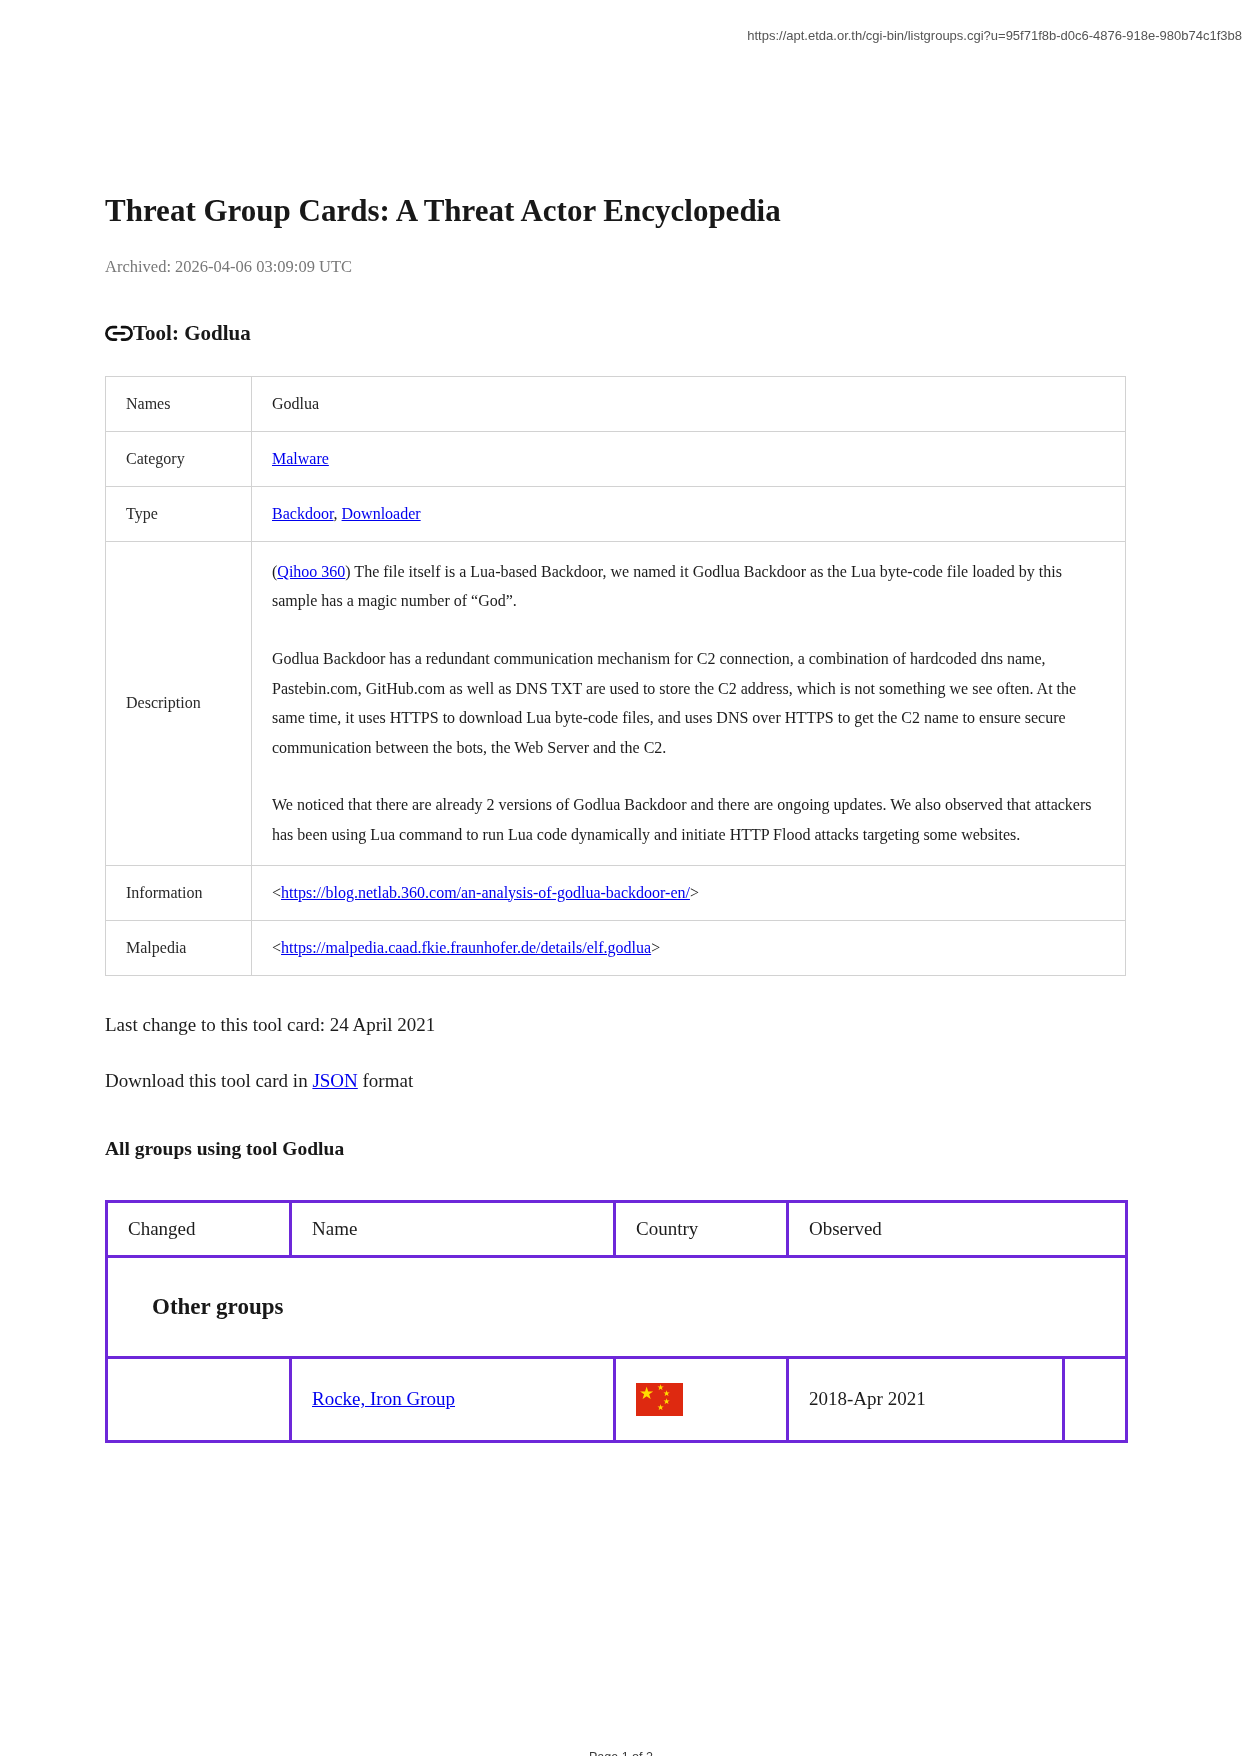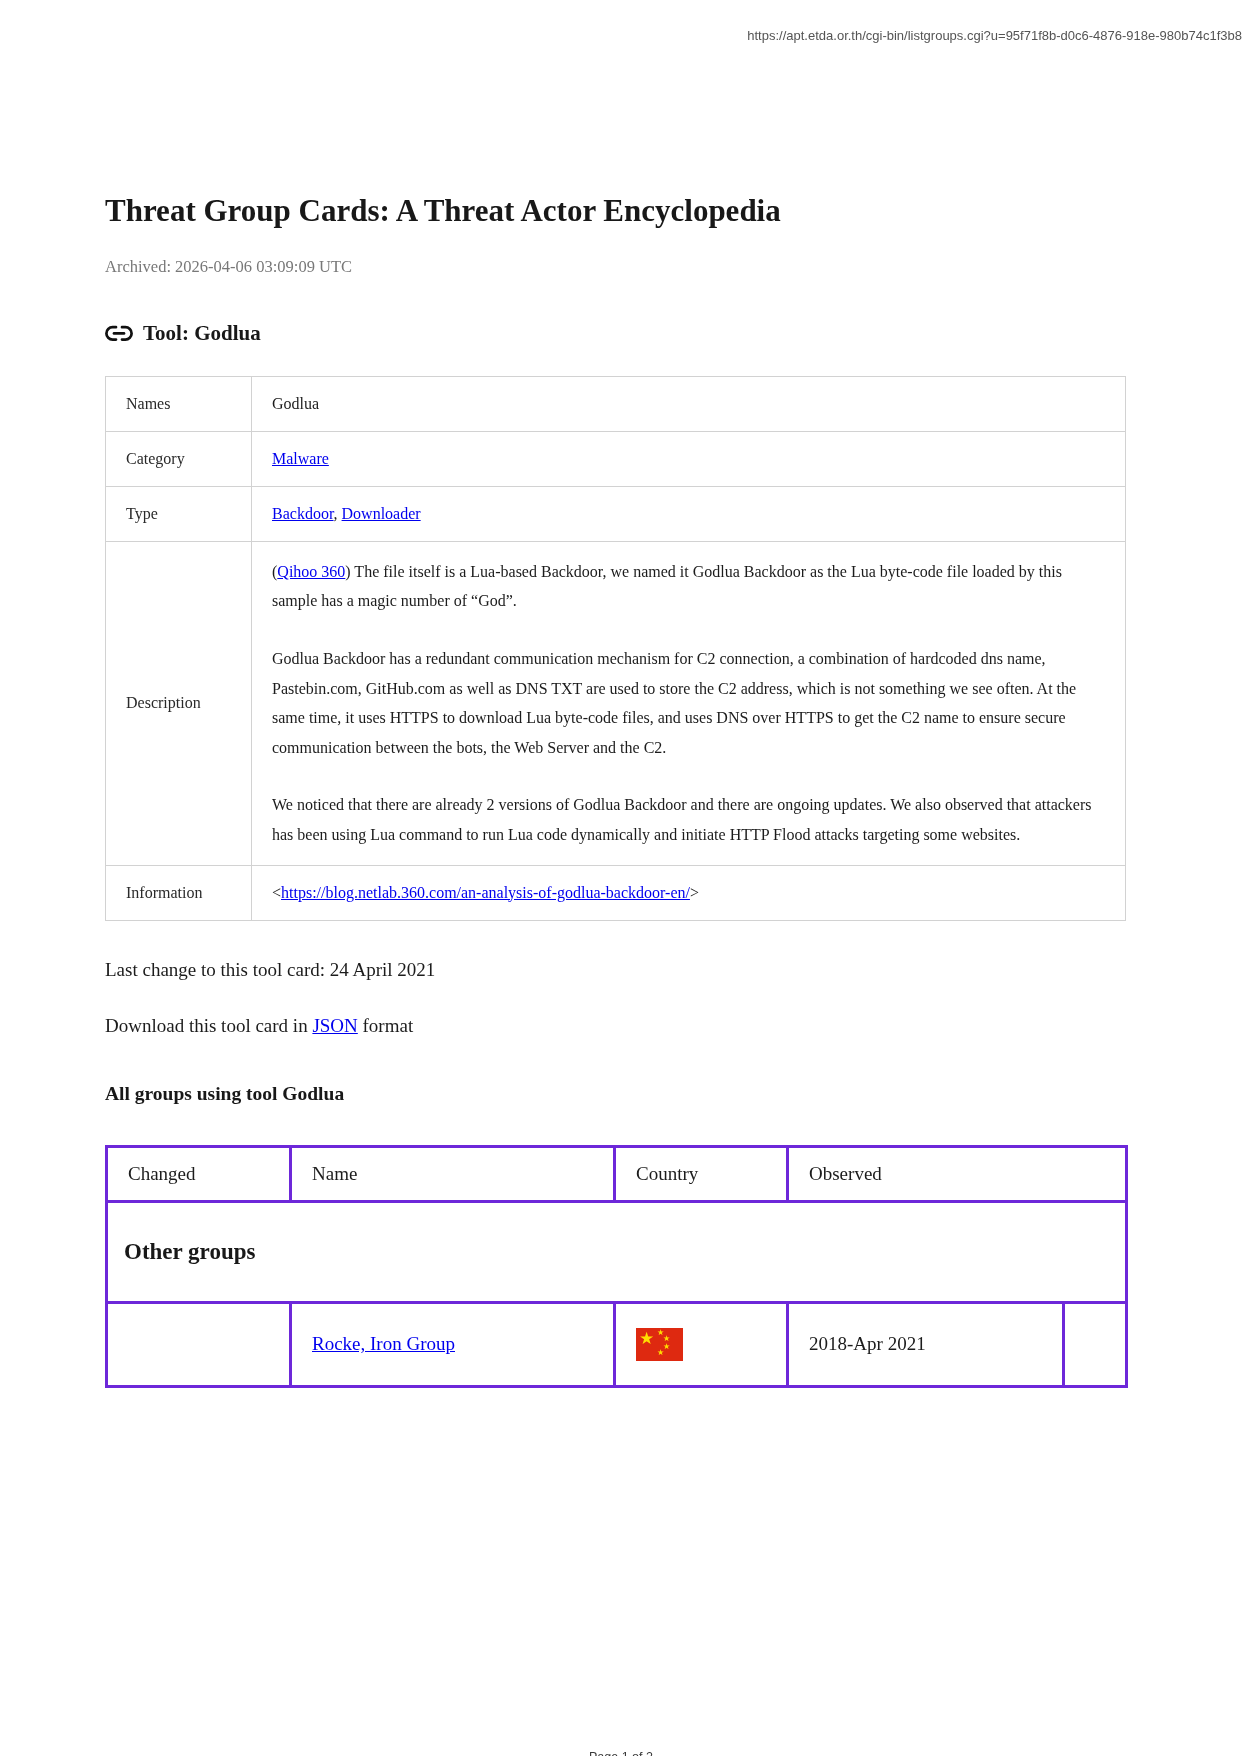--- a/index.html
+++ b/index.html
@@ -35,21 +35,21 @@
   }
   p.breadcrumb{
     margin:32px 0 0 0;
     font-size:18px;color:#1c1c1c;
   }
   .breadcrumb .bsep{margin:0 7px;}
 
   h2.tool-heading{
     margin:44px 0 0 0;
     font-size:21px;font-weight:bold;color:#181818;
-    display:flex;align-items:center;gap:10px;
+    display:flex;align-items:center;
   }
   .link-icon{display:inline-flex;align-items:center;}
 
   table{border-collapse:collapse;table-layout:fixed;}
   .tool-table{width:1020px;margin-top:30px;font-size:16px;}
   .tool-table td{
     border:1px solid #d2d2d2;
     padding:15px 20px;
     vertical-align:middle;
     line-height:1.5;
@@ -69,21 +69,21 @@
 
   .groups-table{width:1020px;margin-top:40px;font-size:19px;}
   .groups-table th,.groups-table td{
     border:3px solid #6d28d9;
     padding:15px 20px;
     vertical-align:middle;
     text-align:left;
     font-weight:normal;
   }
   .groups-table td.section-cell{padding:36px 16px;}
-  .section-title{font-size:23px;font-weight:bold;color:#181818;}
+  .section-title{font-size:23px;font-weight:bold;color:#181818;margin-left:28px;}
   .groups-table tr.grow td{padding-top:24px;padding-bottom:24px;}
 
   .flag{
     display:inline-block;position:relative;
     width:47px;height:33px;background:#de2910;
     vertical-align:middle;
   }
   .flag .st{position:absolute;color:#ffde00;line-height:1;}
   .flag .st::before{content:"★";}
   .flag .big{left:3px;top:2px;font-size:17px;}
@@ -142,20 +142,24 @@
           <td class="desc">
             <p><span>(</span><a>Qihoo 360</a><span>) The file itself is a Lua-based Backdoor, we named it Godlua Backdoor as the Lua byte-code file loaded by this sample has a magic number of “God”.</span></p>
             <p>Godlua Backdoor has a redundant communication mechanism for C2 connection, a combination of hardcoded dns name, Pastebin.com, GitHub.com as well as DNS TXT are used to store the C2 address, which is not something we see often. At the same time, it uses HTTPS to download Lua byte-code files, and uses DNS over HTTPS to get the C2 name to ensure secure communication between the bots, the Web Server and the C2.</p>
             <p>We noticed that there are already 2 versions of Godlua Backdoor and there are ongoing updates. We also observed that attackers has been using Lua command to run Lua code dynamically and initiate HTTP Flood attacks targeting some websites.</p>
           </td>
         </tr>
         <tr>
           <td class="lbl">Information</td>
           <td><span>&lt;</span><a>https://blog.netlab.360.com/an-analysis-of-godlua-backdoor-en/</a><span>&gt;</span></td>
         </tr>
+        <tr>
+          <td class="lbl">Malpedia</td>
+          <td><span>&lt;</span><a>https://malpedia.caad.fkie.fraunhofer.de/details/elf.godlua</a><span>&gt;</span></td>
+        </tr>
       </tbody>
     </table>
 
     <p class="lastchange">Last change to this tool card: 24 April 2021</p>
 
     <p class="download"><span>Download this tool card in </span><a>JSON</a><span> format</span></p>
 
     <h3 class="groups-heading">All groups using tool Godlua</h3>
 
     <table class="groups-table">

